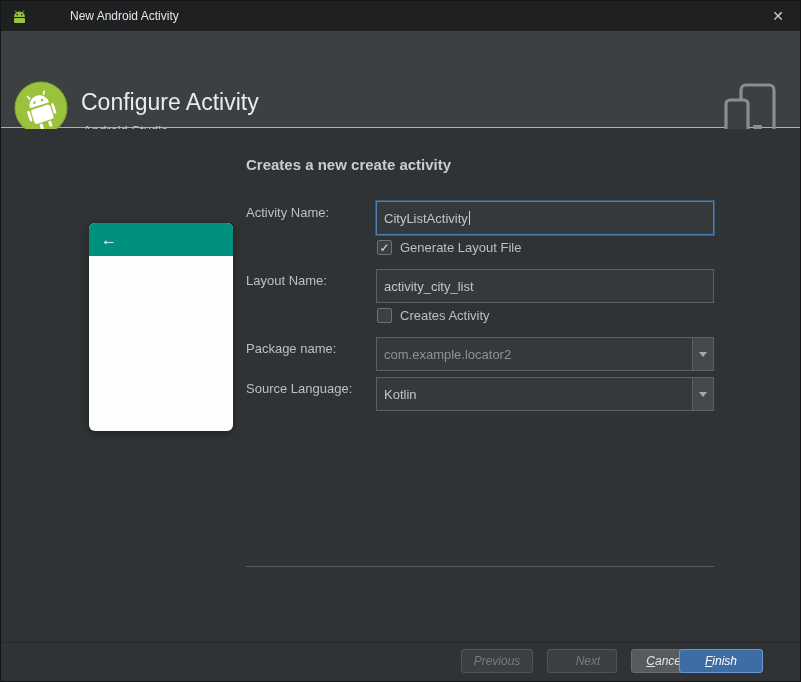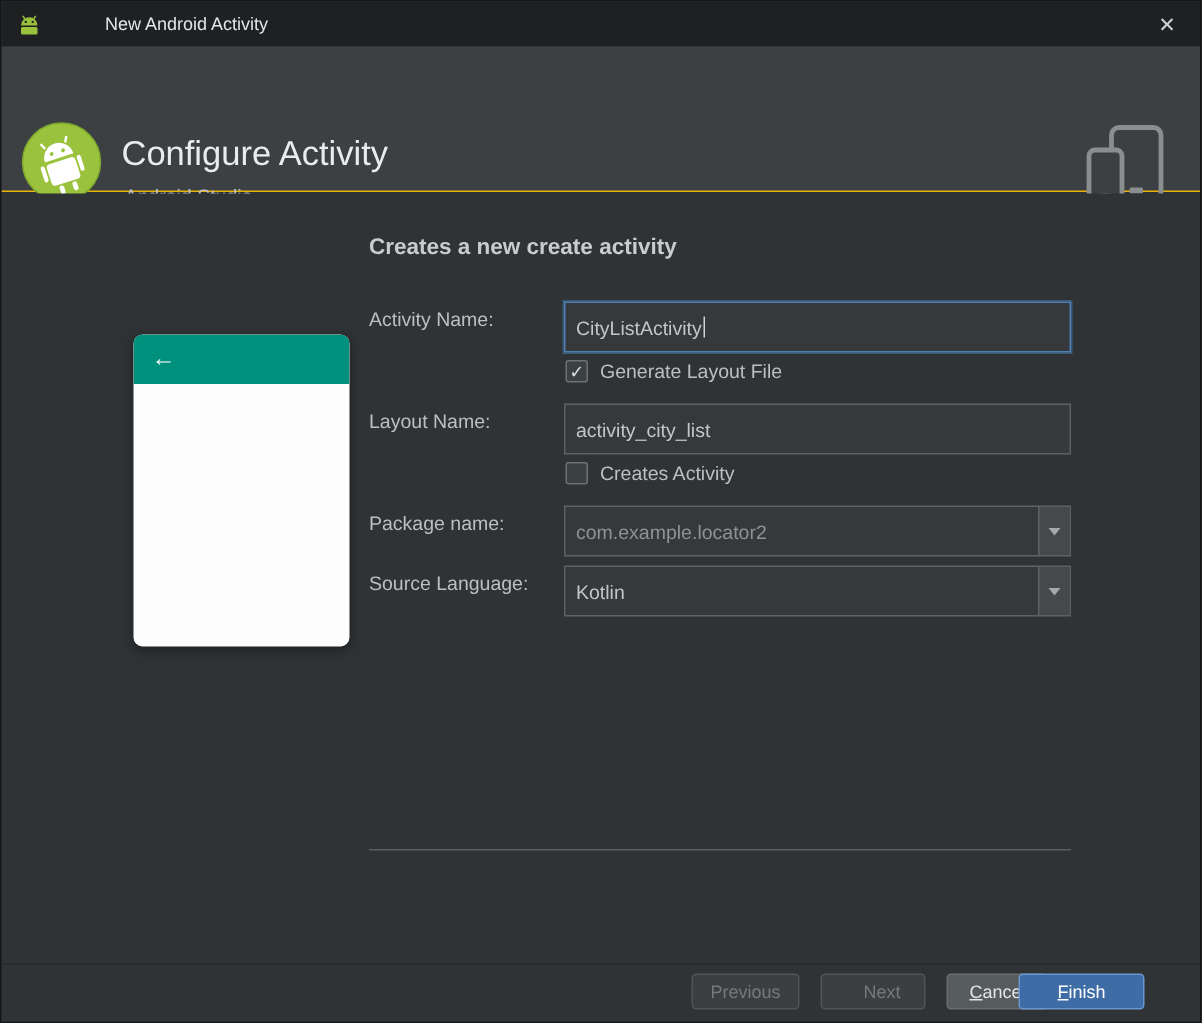--- a/index.html
+++ b/index.html
@@ -84,21 +84,21 @@
   .separator { position:absolute; left:245px; top:437px; width:468px; height:1px; background:#5a5d5f; }
   .hint { position:absolute; left:245px; top:449px; color:#a8abad; font-size:12px; }
 
   
   .footer {
     position:absolute; left:0; top:641px; width:801px; height:41px;
     background:#303335; border-top:1px solid #272a2c;
   }
   .btn {
     position:absolute; top:6px; height:24px; border-radius:3px;
-    display:flex; align-items:center; justify-content:center; font-size:12px; cursor:default;
+    display:flex; align-items:center; justify-content:center; font-size:12px; cursor:default;font-style:italic;
   }
   .btn span { display:block; width:100%; text-align:center; }
   .btn.disabled { background:#3c3f41; border:1px solid #515456; color:#77797c; }
   .btn.normal   { background:#565b5e; border:1px solid #696d70; color:#e2e4e6; }
   .btn.primary  { background:#3e6da6; border:1px solid #6a96cf; color:#ffffff; }
   .btn.mnemonic span::first-letter { text-decoration:underline; }
 </style>
 </head>
 <body>
 

